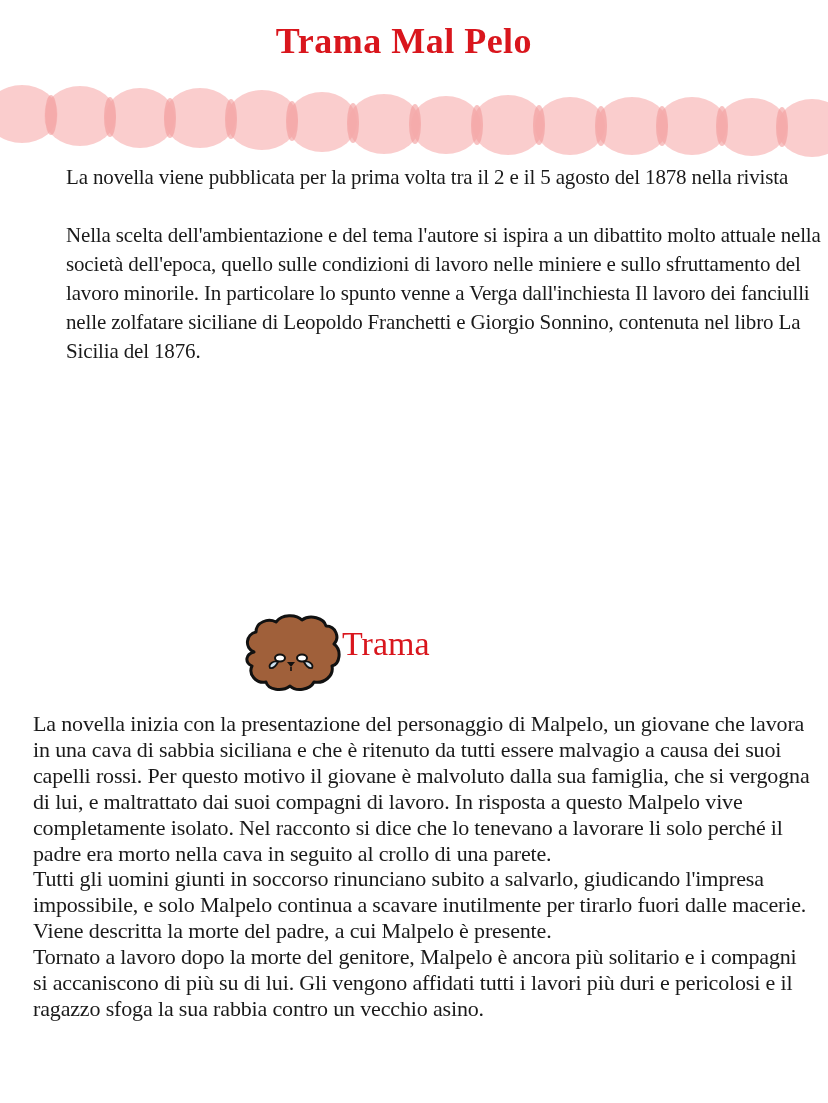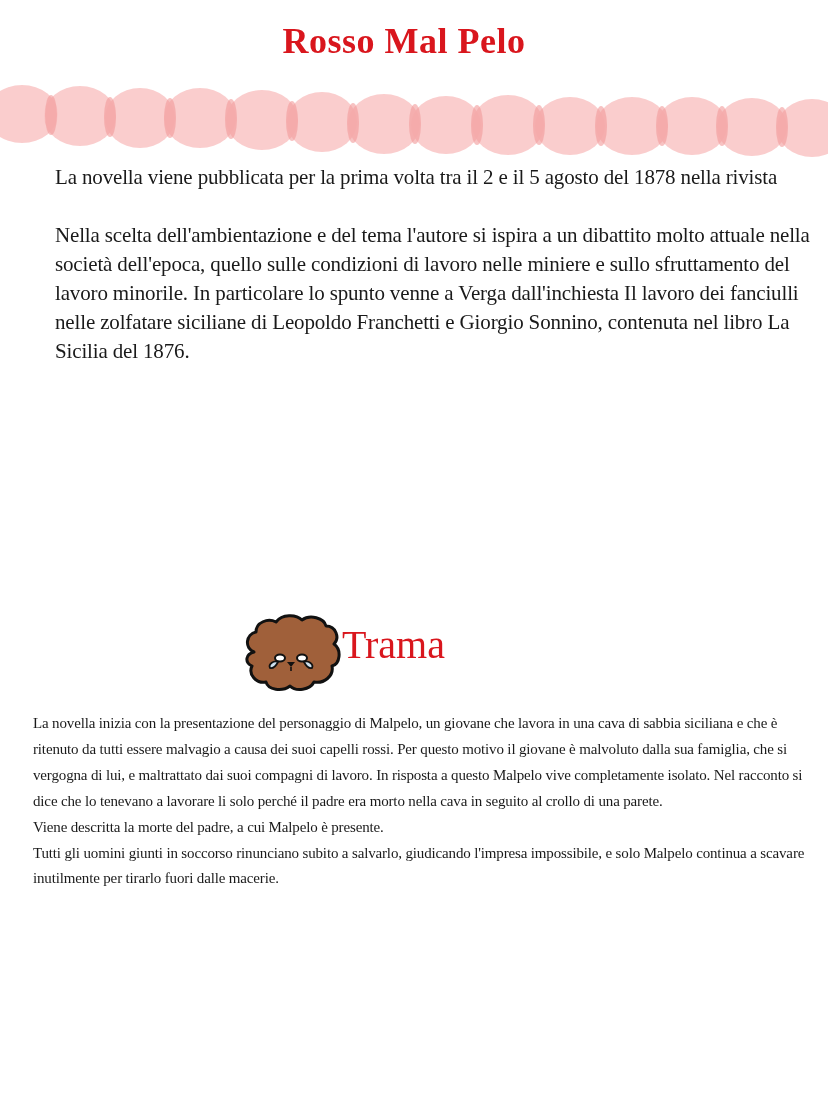--- a/index.html
+++ b/index.html
@@ -28,61 +28,61 @@
     .divider {
       position: absolute;
       top: 80px;
       left: 0;
       width: 828px;
       height: 78px;
     }
     .intro {
       position: absolute;
       top: 163px;
-      left: 55px;
+      left: 66px;
       width: 760px;
       font-size: 21px;
       line-height: 29px;
       letter-spacing: -0.15px;
     }
     .intro p { margin: 0; }
     .intro .gap { height: 29px; }
     .trama-heading {
       position: absolute;
       top: 612px;
       left: 240px;
       height: 80px;
       display: flex;
       align-items: center;
     }
     .dog {
       width: 108px;
       height: 80px;
     }
     .trama-label {
-      font-size: 40px;
+      font-size: 34px;
       color: #d9161d;
       margin-left: -6px;
       margin-top: -16px;
     }
     .plot {
       position: absolute;
       top: 711px;
       left: 33px;
       width: 780px;
-      font-size: 15px;
+      font-size: 22px;
       line-height: 25.9px;
       letter-spacing: -0.15px;
     }
     .plot p { margin: 0; }
   </style>
 </head>
 <body>
 
-<h1 class="title">Rosso Mal Pelo</h1>
+<h1 class="title">Trama Mal Pelo</h1>
 
 <svg class="divider" viewBox="0 0 828 78" preserveAspectRatio="none">
   <g fill="#f9c4c4" fill-opacity="0.85">
     <ellipse cx="22" cy="34" rx="36" ry="29"></ellipse>
     <ellipse cx="80" cy="36" rx="36" ry="30"></ellipse>
     <ellipse cx="140" cy="38" rx="35" ry="30"></ellipse>
     <ellipse cx="200" cy="38" rx="36" ry="30"></ellipse>
     <ellipse cx="262" cy="40" rx="36" ry="30"></ellipse>
     <ellipse cx="322" cy="42" rx="35" ry="30"></ellipse>
     <ellipse cx="384" cy="44" rx="36" ry="30"></ellipse>
@@ -125,15 +125,16 @@
     <path d="M30 56 C28 52,34 48,38 50 C36 54,34 57,30 56 Z" fill="#cfe2f0" stroke="#111111" stroke-width="1.8"></path>
     <path d="M72 56 C74 52,68 48,64 50 C66 54,68 57,72 56 Z" fill="#cfe2f0" stroke="#111111" stroke-width="1.8"></path>
     <path d="M47 50 L55 50 L51 55 Z" fill="#111111"></path>
     <line x1="51" y1="55" x2="51" y2="59" stroke="#111111" stroke-width="1.6"></line>
   </svg>
   <span class="trama-label">Trama</span>
 </div>
 
 <div class="plot">
   <p>La novella inizia con la presentazione del personaggio di Malpelo, un giovane che lavora in una cava di sabbia siciliana e che è ritenuto da tutti essere malvagio a causa dei suoi capelli rossi. Per questo motivo il giovane è malvoluto dalla sua famiglia, che si vergogna di lui, e maltrattato dai suoi compagni di lavoro. In risposta a questo Malpelo vive completamente isolato. Nel racconto si dice che lo tenevano a lavorare li solo perché il padre era morto nella cava in seguito al crollo di una parete.</p>
+  <p>Tutti gli uomini giunti in soccorso rinunciano subito a salvarlo, giudicando l'impresa impossibile, e solo Malpelo continua a scavare inutilmente per tirarlo fuori dalle macerie.</p>
   <p>Viene descritta la morte del padre, a cui Malpelo è presente.</p>
-  <p>Tutti gli uomini giunti in soccorso rinunciano subito a salvarlo, giudicando l'impresa impossibile, e solo Malpelo continua a scavare inutilmente per tirarlo fuori dalle macerie.</p>
+  <p>Tornato a lavoro dopo la morte del genitore, Malpelo è ancora più solitario e i compagni si accaniscono di più su di lui. Gli vengono affidati tutti i lavori più duri e pericolosi e il ragazzo sfoga la sua rabbia contro un vecchio asino.</p>
 </div>
 
 </body></html>

